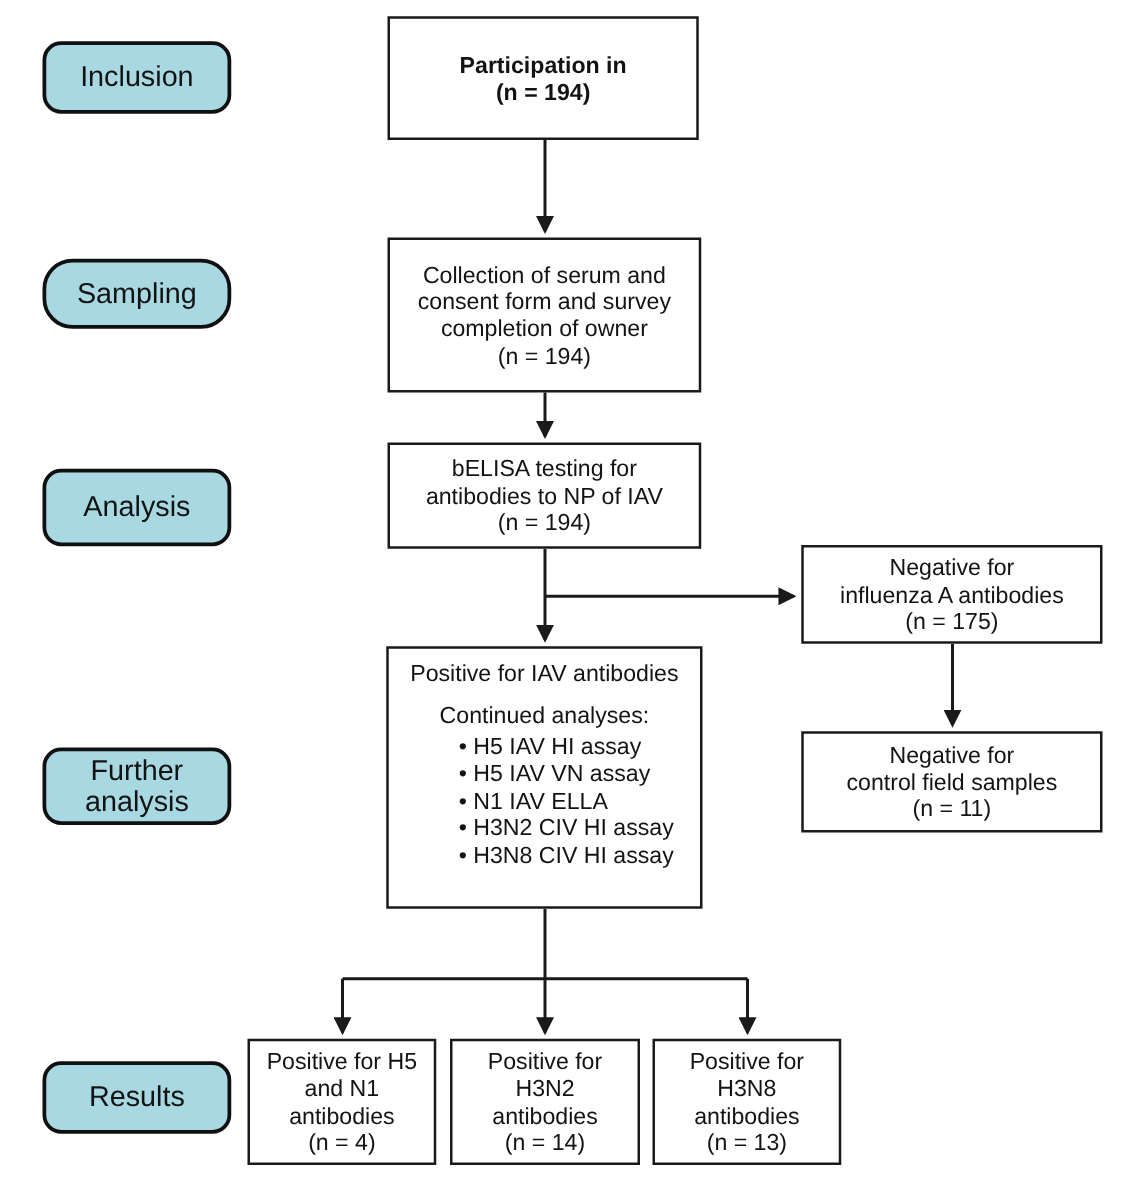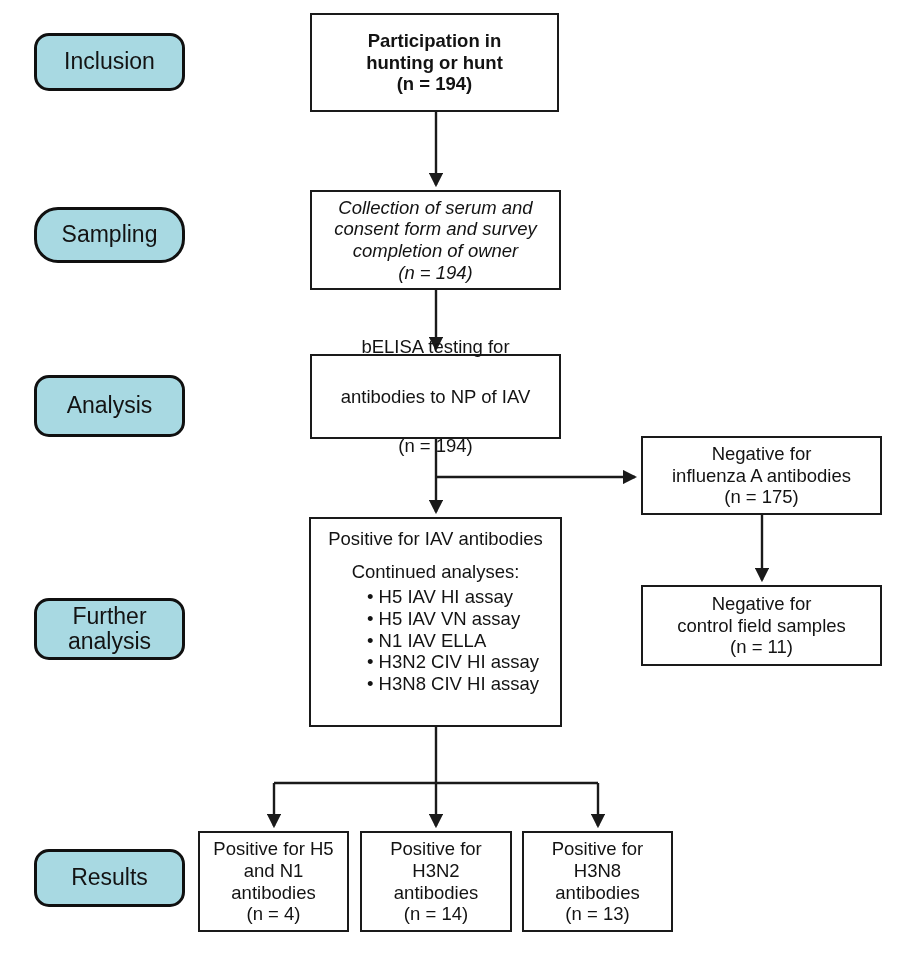--- a/index.html
+++ b/index.html
@@ -63,22 +63,22 @@
     display: flex;
     flex-direction: column;
     justify-content: center;
     text-align: center;
     font-size: 18.5px;
     line-height: 1.17;
     padding: 4px 6px;
     color: var(--text-color, #131313);
   }
   #box-participation     { left: 310px; top: 13px;  width: 249px; height: 99px; font-weight: bold; }
-  #box-collection        { left: 310px; top: 190px; width: 251px; height: 100px; font-style: italic; }
-  #box-belisa            { left: 310px; top: 354px; width: 251px; height: 85px; gap: 28px; }
+  #box-collection        { left: 310px; top: 190px; width: 251px; height: 124px; }
+  #box-belisa            { left: 310px; top: 354px; width: 251px; height: 85px; }
   #box-negative-influenza{ left: 641px; top: 436px; width: 241px; height: 79px; }
   #box-negative-control  { left: 641px; top: 585px; width: 241px; height: 81px; }
   #box-positive-iav      { left: 309px; top: 517px; width: 253px; height: 210px; justify-content: flex-start; padding-top: 9px; }
   #box-positive-h5-n1    { left: 198px; top: 831px; width: 151px; height: 101px; }
   #box-positive-h3n2     { left: 360px; top: 831px; width: 152px; height: 101px; }
   #box-positive-h3n8     { left: 522px; top: 831px; width: 151px; height: 101px; }
 
   .subheading {
     margin-top: 11px;
   }
@@ -118,21 +118,20 @@
   </svg>
 
   <div class="stage" id="stage-inclusion">Inclusion</div>
   <div class="stage" id="stage-sampling">Sampling</div>
   <div class="stage" id="stage-analysis">Analysis</div>
   <div class="stage" id="stage-further-analysis">Further analysis</div>
   <div class="stage" id="stage-results">Results</div>
 
   <div class="box" id="box-participation">
     <div>Participation in</div>
-    <div>hunting or hunt</div>
     <div>(n = 194)</div>
   </div>
 
   <div class="box" id="box-collection">
     <div>Collection of serum and</div>
     <div>consent form and survey</div>
     <div>completion of owner</div>
     <div>(n = 194)</div>
   </div>
 

